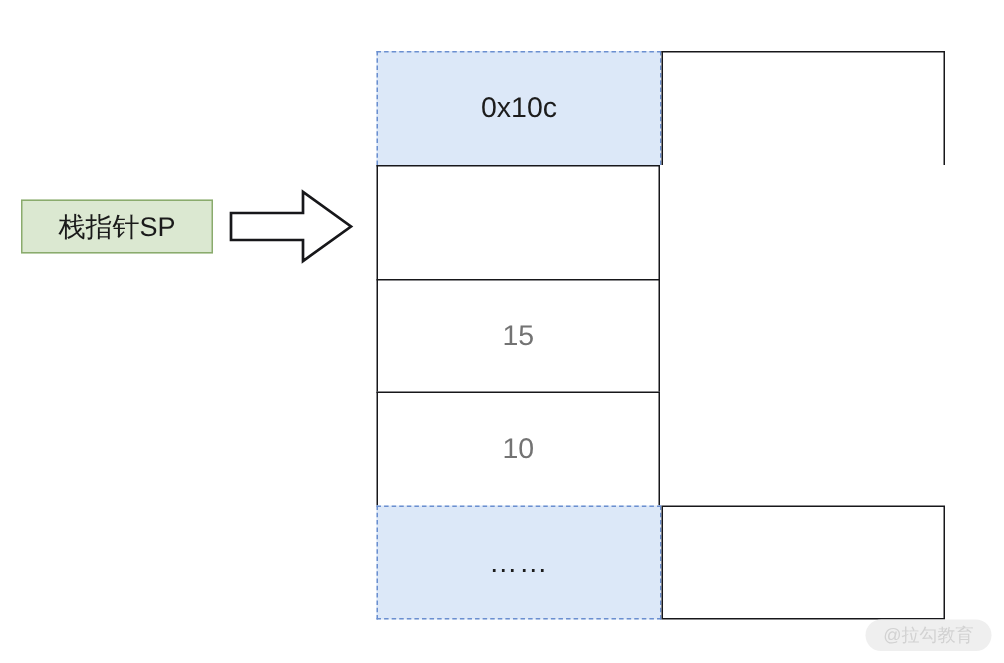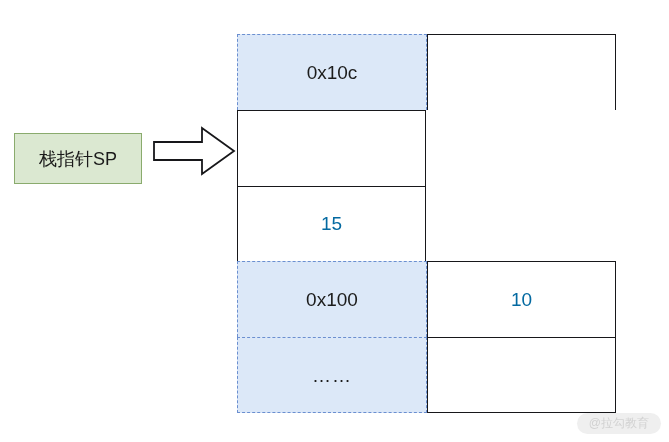--- a/index.html
+++ b/index.html
@@ -20,21 +20,21 @@
     width: 669px;
     height: 442px;
   }
 
   
   .sp-label {
     position: absolute;
     left: 14px;
     top: 133px;
     width: 128px;
-    height: 51px;
+    height: 36px;
     box-sizing: border-box;
     background: #dbe8d1;
     border: 1.5px solid #8aab6d;
     display: flex;
     align-items: center;
     justify-content: center;
     font-size: 18px;
     color: #1a1a1a;
     line-height: 1;
     letter-spacing: 0px;
@@ -46,26 +46,27 @@
     position: absolute;
     left: 152px;
     top: 123px;
     width: 84px;
     height: 56px;
   }
 
   
   .mem-table {
     position: absolute;
-    left: 237px;
+    left: 251px;
     top: 34px;
     width: 379px;
     height: 379px;
     display: flex;
     flex-direction: column;
+    justify-content: flex-end;
   }
   .mem-row {
     display: flex;
     flex-direction: row;
     height: 20%;
   }
   .addr-cell {
     box-sizing: border-box;
     width: 190px;
     background: #dce8f8;
@@ -86,21 +87,21 @@
     box-sizing: border-box;
     width: 189px;
     background: #ffffff;
     border-left: 1.6px solid #17171a;
     border-right: 1.6px solid #17171a;
     border-top: 1.6px solid #17171a;
     display: flex;
     align-items: center;
     justify-content: center;
     font-size: 19px;
-    color: #0369a1;
+    color: #737373;
     line-height: 1;
   }
   .mem-row:last-child .val-cell {
     border-bottom: 1.6px solid #17171a;
   }
   .addr-cell.ellipsis {
     letter-spacing: 1px;
   }
 
   
@@ -143,21 +144,20 @@
 
     <div class="mem-row">
       <div class="val-cell"></div>
     </div>
 
     <div class="mem-row">
       <div class="val-cell">15</div>
     </div>
 
     <div class="mem-row">
-      <div class="addr-cell">0x100</div>
       <div class="val-cell">10</div>
     </div>
 
     <div class="mem-row">
       <div class="addr-cell ellipsis">……</div>
       <div class="val-cell"></div>
     </div>
 
   </div>
 

